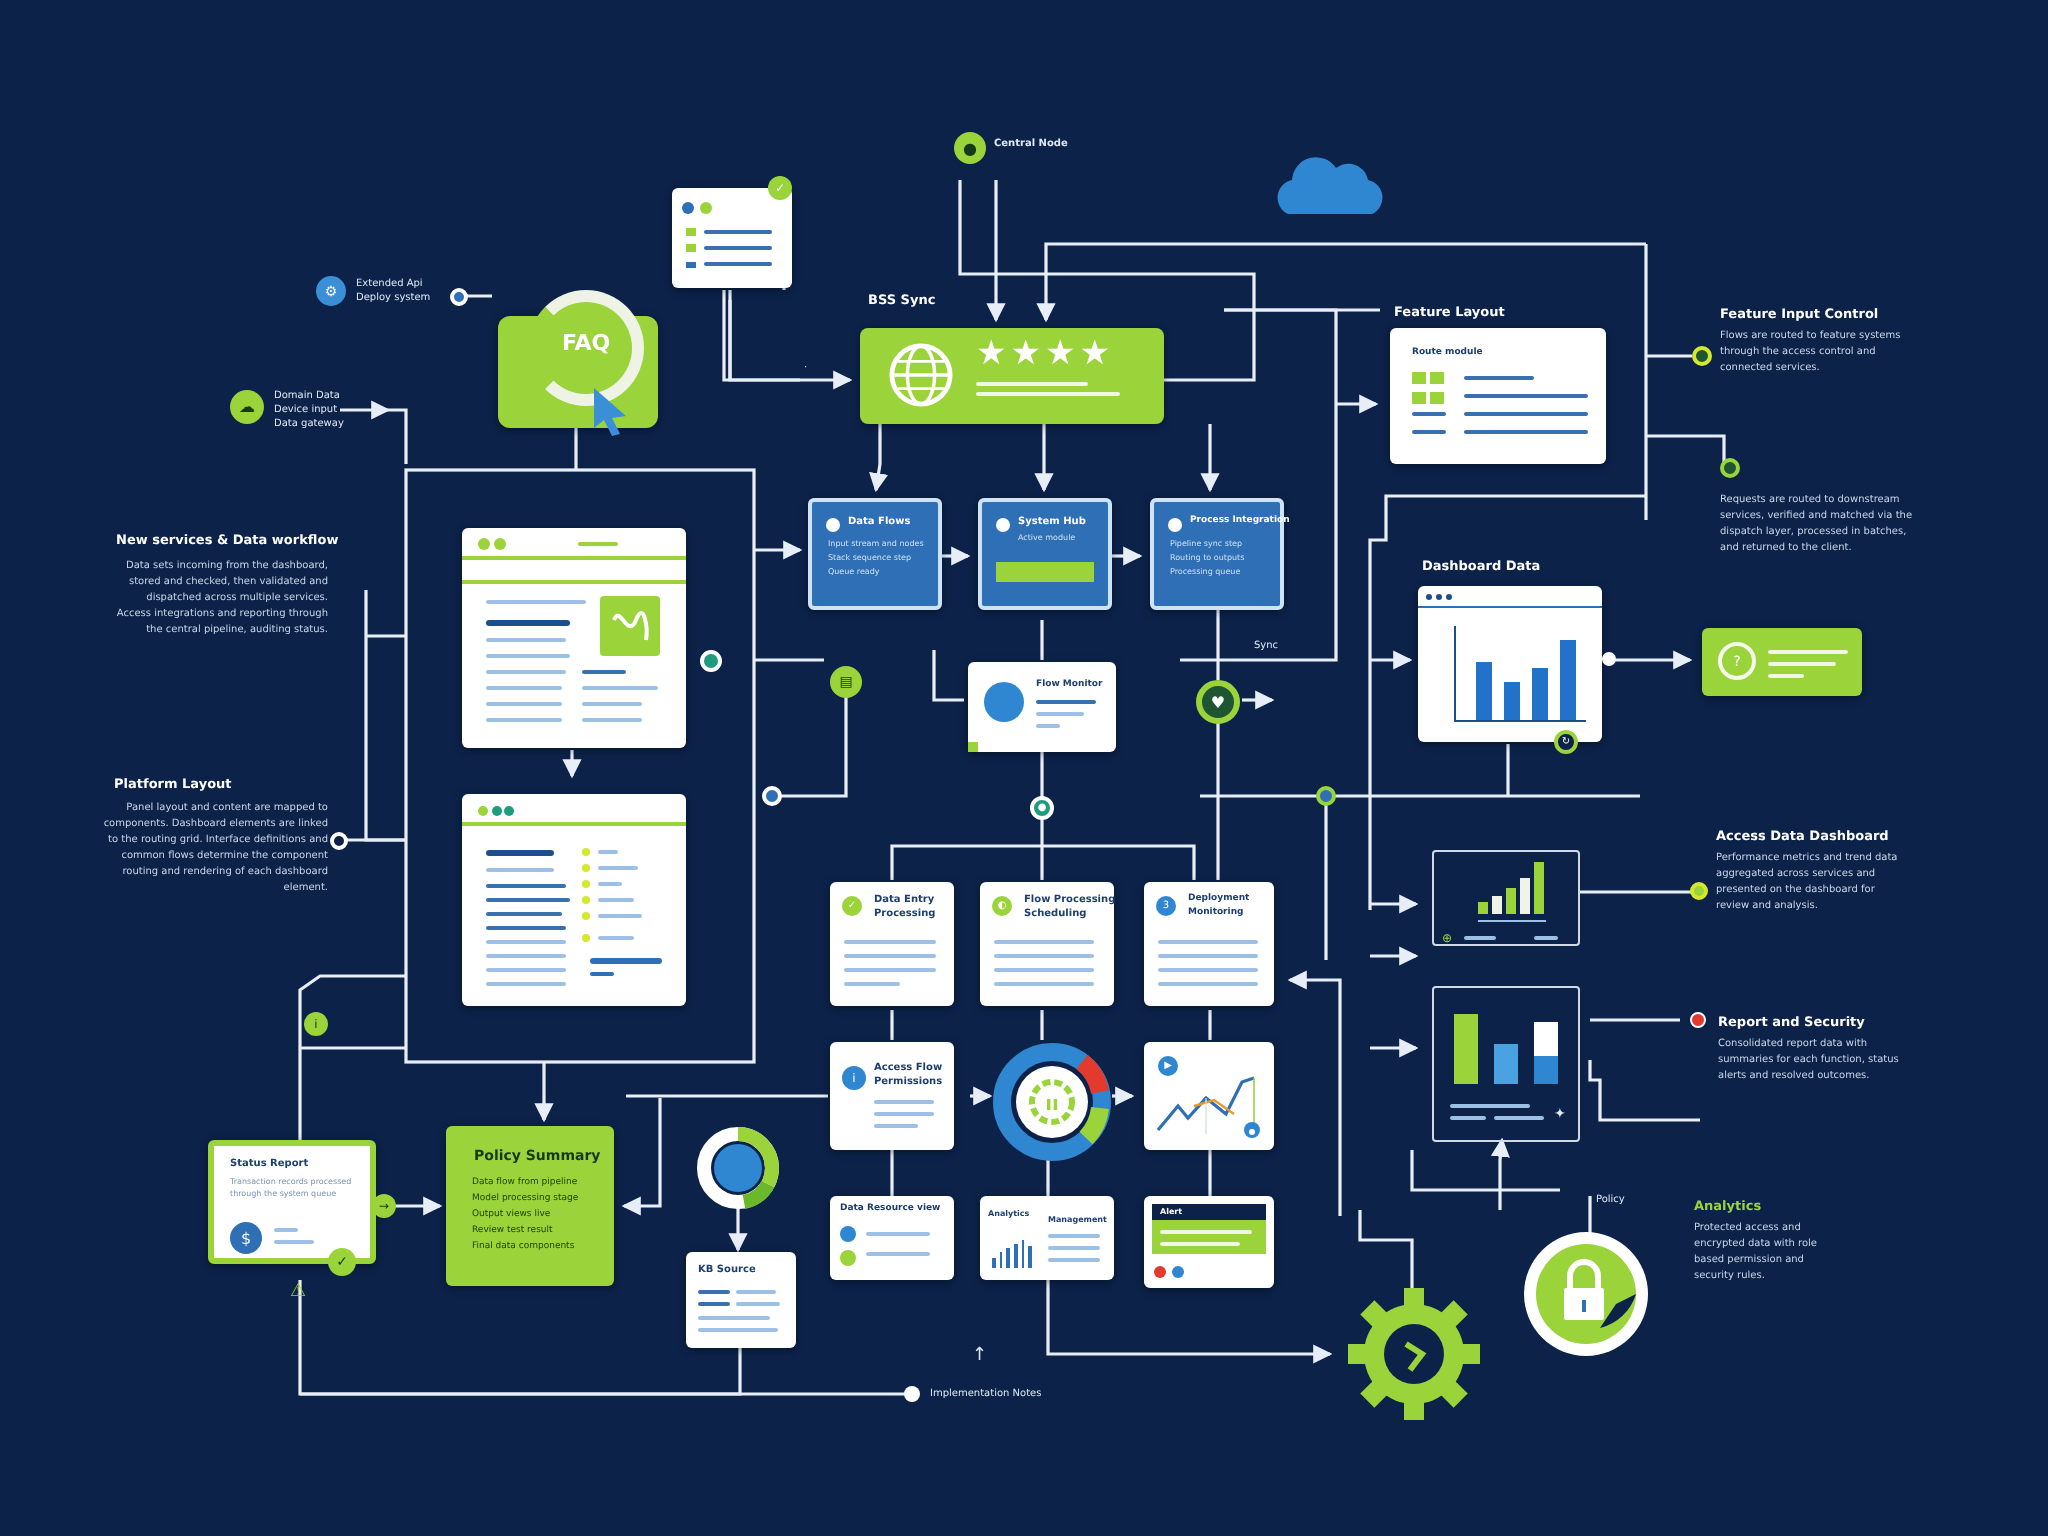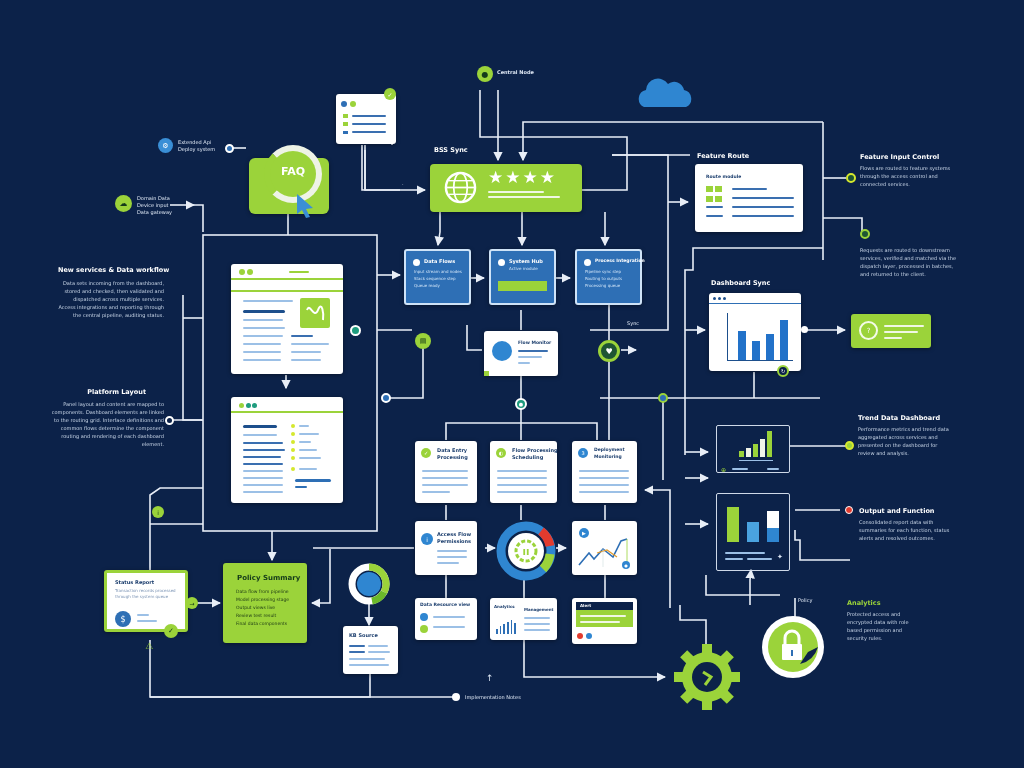--- a/index.html
+++ b/index.html
@@ -173,21 +173,21 @@
 <div class="abs" style="left:272px;top:165px;width:42px;text-align:center;font-weight:bold;font-size:11px;color:#fff;">FAQ</div>
 <div class="abs" style="left:295px;top:192px;width:20px;height:28px;">
   <svg viewBox="0 0 20 28" width="20" height="28">
       <path d="M2,2 L18,16 L11,17 L15,25 L11,26 L7,18 L2,22 z" fill="#3a8fd6"></path>
     </svg>
 </div>
 
 <div class="hd" style="left:58px;top:266px;font-size:6.5px;width:106px;text-align:right;">New services &amp; Data workflow</div>
 <div class="txt r" style="left:58px;top:279px;width:106px;">Data sets incoming from the dashboard, stored and checked, then validated and dispatched across multiple services. Access integrations and reporting through the central pipeline, auditing status.</div>
 
-<div class="hd" style="left:40px;top:388px;font-size:6.5px;width:106px;text-align:right;">Platform Layout</div>
+<div class="hd" style="left:57px;top:388px;font-size:6.5px;width:106px;text-align:left;">Platform Layout</div>
 <div class="txt r" style="left:48px;top:400px;width:116px;">Panel layout and content are mapped to components. Dashboard elements are linked to the routing grid. Interface definitions and common flows determine the component routing and rendering of each dashboard element.</div>
 <div class="dot" style="left:165px;top:416px;width:9px;height:9px;border:2px solid #fff;background:#0c2249;"></div>
 
 <div class="card" style="left:231px;top:264px;width:112px;height:110px;">
   <div class="dot" style="left:8px;top:5px;width:6px;height:6px;background:#9bd33a;"></div>
   <div class="dot" style="left:16px;top:5px;width:6px;height:6px;background:#9bd33a;"></div>
   <div class="line" style="left:58px;top:7px;width:20px;height:2px;background:#9bd33a;"></div>
   <div class="abs" style="left:0;top:14px;width:112px;height:1.5px;background:#9bd33a;"></div>
   <div class="abs" style="left:0;top:26px;width:112px;height:1.5px;background:#9bd33a;"></div>
   <div class="line lt" style="left:12px;top:36px;width:50px;height:2px;"></div>
@@ -424,21 +424,21 @@
         <rect x="30" y="2" width="10" height="12" transform="rotate(45 35 35)"></rect>
         <rect x="30" y="2" width="10" height="12" transform="rotate(135 35 35)"></rect>
         <rect x="30" y="2" width="10" height="12" transform="rotate(225 35 35)"></rect>
         <rect x="30" y="2" width="10" height="12" transform="rotate(315 35 35)"></rect>
       </g>
       <circle cx="35" cy="35" r="15" fill="#0c2249"></circle>
       <path d="M31,30 L39,35 L33,43" stroke="#9bd33a" stroke-width="3" fill="none"></path>
     </svg>
 </div>
 
-<div class="hd" style="left:697px;top:152px;font-size:6.5px;">Feature Route</div>
+<div class="hd" style="left:697px;top:152px;font-size:6.5px;">Feature Layout</div>
 <div class="card" style="left:695px;top:164px;width:108px;height:68px;">
   <div class="ttl" style="left:11px;top:10px;font-size:4.5px;">Route module</div>
   <div class="abs" style="left:11px;top:22px;width:7px;height:6px;background:#9bd33a;"></div>
     <div class="abs" style="left:20px;top:22px;width:7px;height:6px;background:#9bd33a;"></div>
   <div class="abs" style="left:11px;top:32px;width:7px;height:6px;background:#9bd33a;"></div>
     <div class="abs" style="left:20px;top:32px;width:7px;height:6px;background:#9bd33a;"></div>
   <div class="line" style="left:37px;top:24px;width:35px;height:2px;"></div>
   <div class="line" style="left:37px;top:33px;width:62px;height:2px;"></div>
   <div class="line" style="left:11px;top:42px;width:17px;height:2px;"></div>
     <div class="line" style="left:37px;top:42px;width:62px;height:2px;"></div>
@@ -446,21 +446,21 @@
     <div class="line" style="left:37px;top:51px;width:62px;height:2px;"></div>
 </div>
 
 <div class="hd" style="left:860px;top:153px;font-size:6.5px;">Feature Input Control</div>
 <div class="txt" style="left:860px;top:164px;width:95px;">Flows are routed to feature systems through the access control and connected services.</div>
 <div class="dot" style="left:846px;top:173px;width:10px;height:10px;background:#1e5533;border:2px solid #d5e82e;"></div>
 
 <div class="dot" style="left:860px;top:229px;width:10px;height:10px;background:#1e5533;border:2px solid #9bd33a;"></div>
 <div class="txt" style="left:860px;top:246px;width:100px;">Requests are routed to downstream services, verified and matched via the dispatch layer, processed in batches, and returned to the client.</div>
 
-<div class="hd" style="left:711px;top:279px;font-size:6.5px;">Dashboard Sync</div>
+<div class="hd" style="left:711px;top:279px;font-size:6.5px;">Dashboard Data</div>
 <div class="card" style="left:709px;top:293px;width:92px;height:78px;">
   <div class="dot" style="left:4px;top:4px;width:3px;height:3px;background:#1d4f8c;"></div>
   <div class="dot" style="left:9px;top:4px;width:3px;height:3px;background:#1d4f8c;"></div>
   <div class="dot" style="left:14px;top:4px;width:3px;height:3px;background:#1d4f8c;"></div>
   <div class="abs" style="left:0;top:10px;width:92px;height:1px;background:#2e6fb5;"></div>
   <div class="abs" style="left:18px;top:20px;width:66px;height:48px;border-left:1.5px solid #1d4f8c;border-bottom:1.5px solid #1d4f8c;display:flex;align-items:flex-end;gap:6px;padding-left:10px;">
     <div style="width:8px;height:62%;background:#2272c9;"></div>
     <div style="width:8px;height:40%;background:#2272c9;"></div>
     <div style="width:8px;height:55%;background:#2272c9;"></div>
     <div style="width:8px;height:85%;background:#2272c9;"></div>
@@ -469,21 +469,21 @@
 <div class="badge" style="left:777px;top:365px;width:12px;height:12px;background:#0c2249;border:2px solid #9bd33a;font-size:5px;">↻</div>
 <div class="dot" style="left:801px;top:326px;width:7px;height:7px;background:#fff;"></div>
 
 <div class="card green" style="left:851px;top:314px;width:80px;height:34px;">
   <div class="badge" style="left:8px;top:7px;width:19px;height:19px;border:2px solid #f4fbe8;background:transparent;font-size:7px;">?</div>
   <div class="line w" style="left:33px;top:11px;width:40px;height:2px;"></div>
   <div class="line w" style="left:33px;top:17px;width:34px;height:2px;"></div>
   <div class="line w" style="left:33px;top:23px;width:18px;height:2px;"></div>
 </div>
 
-<div class="hd" style="left:858px;top:414px;font-size:6.5px;">Trend Data Dashboard</div>
+<div class="hd" style="left:858px;top:414px;font-size:6.5px;">Access Data Dashboard</div>
 <div class="txt" style="left:858px;top:425px;width:96px;">Performance metrics and trend data aggregated across services and presented on the dashboard for review and analysis.</div>
 <div class="dot" style="left:845px;top:441px;width:9px;height:9px;background:#9bd33a;border:2px solid #d5e82e;"></div>
 
 <div class="abs" style="left:716px;top:425px;width:74px;height:48px;border:1.5px solid #cfd9e8;border-radius:2px;">
   <div class="abs" style="left:22px;top:5px;display:flex;align-items:flex-end;gap:2px;height:26px;">
     <div style="width:5px;height:6px;background:#9bd33a;"></div>
       <div style="width:5px;height:9px;background:#f0f4e8;"></div>
       <div style="width:5px;height:13px;background:#9bd33a;"></div>
       <div style="width:5px;height:18px;background:#f0f4e8;"></div>
       <div style="width:5px;height:26px;background:#9bd33a;"></div>
@@ -499,21 +499,21 @@
     <div style="width:12px;height:35px;background:#9bd33a;"></div>
     <div style="width:12px;height:20px;background:#4aa3e0;"></div>
     <div style="width:12px;height:31px;background:linear-gradient(#fff 55%, #2f86d1 55%);"></div>
   </div>
   <div class="line lt" style="left:8px;top:58px;width:40px;height:1.5px;"></div>
   <div class="line lt" style="left:8px;top:64px;width:18px;height:1.5px;"></div>
     <div class="line lt" style="left:30px;top:64px;width:25px;height:1.5px;"></div>
   <div class="small-lbl" style="left:60px;top:59px;font-size:7px;">✦</div>
 </div>
 
-<div class="hd" style="left:859px;top:507px;font-size:6.5px;">Output and Function</div>
+<div class="hd" style="left:859px;top:507px;font-size:6.5px;">Report and Security</div>
 <div class="txt" style="left:859px;top:518px;width:92px;">Consolidated report data with summaries for each function, status alerts and resolved outcomes.</div>
 <div class="dot" style="left:845px;top:506px;width:8px;height:8px;background:#e23b2e;border:1.5px solid #fff;"></div>
 
 <div class="small-lbl" style="left:798px;top:597px;">Policy</div>
 <div class="abs" style="left:760px;top:614px;width:66px;height:66px;">
   <svg viewBox="0 0 66 66" width="66" height="66">
       <circle cx="33" cy="33" r="31" fill="#fff"></circle>
       <circle cx="33" cy="33" r="25" fill="#9bd33a"></circle>
       <path d="M40,50 A25,25 0 0 0 58,33 L48,38 Z" fill="#0c2249"></path>
       <rect x="22" y="30" width="20" height="16" rx="1" fill="#fff"></rect>

